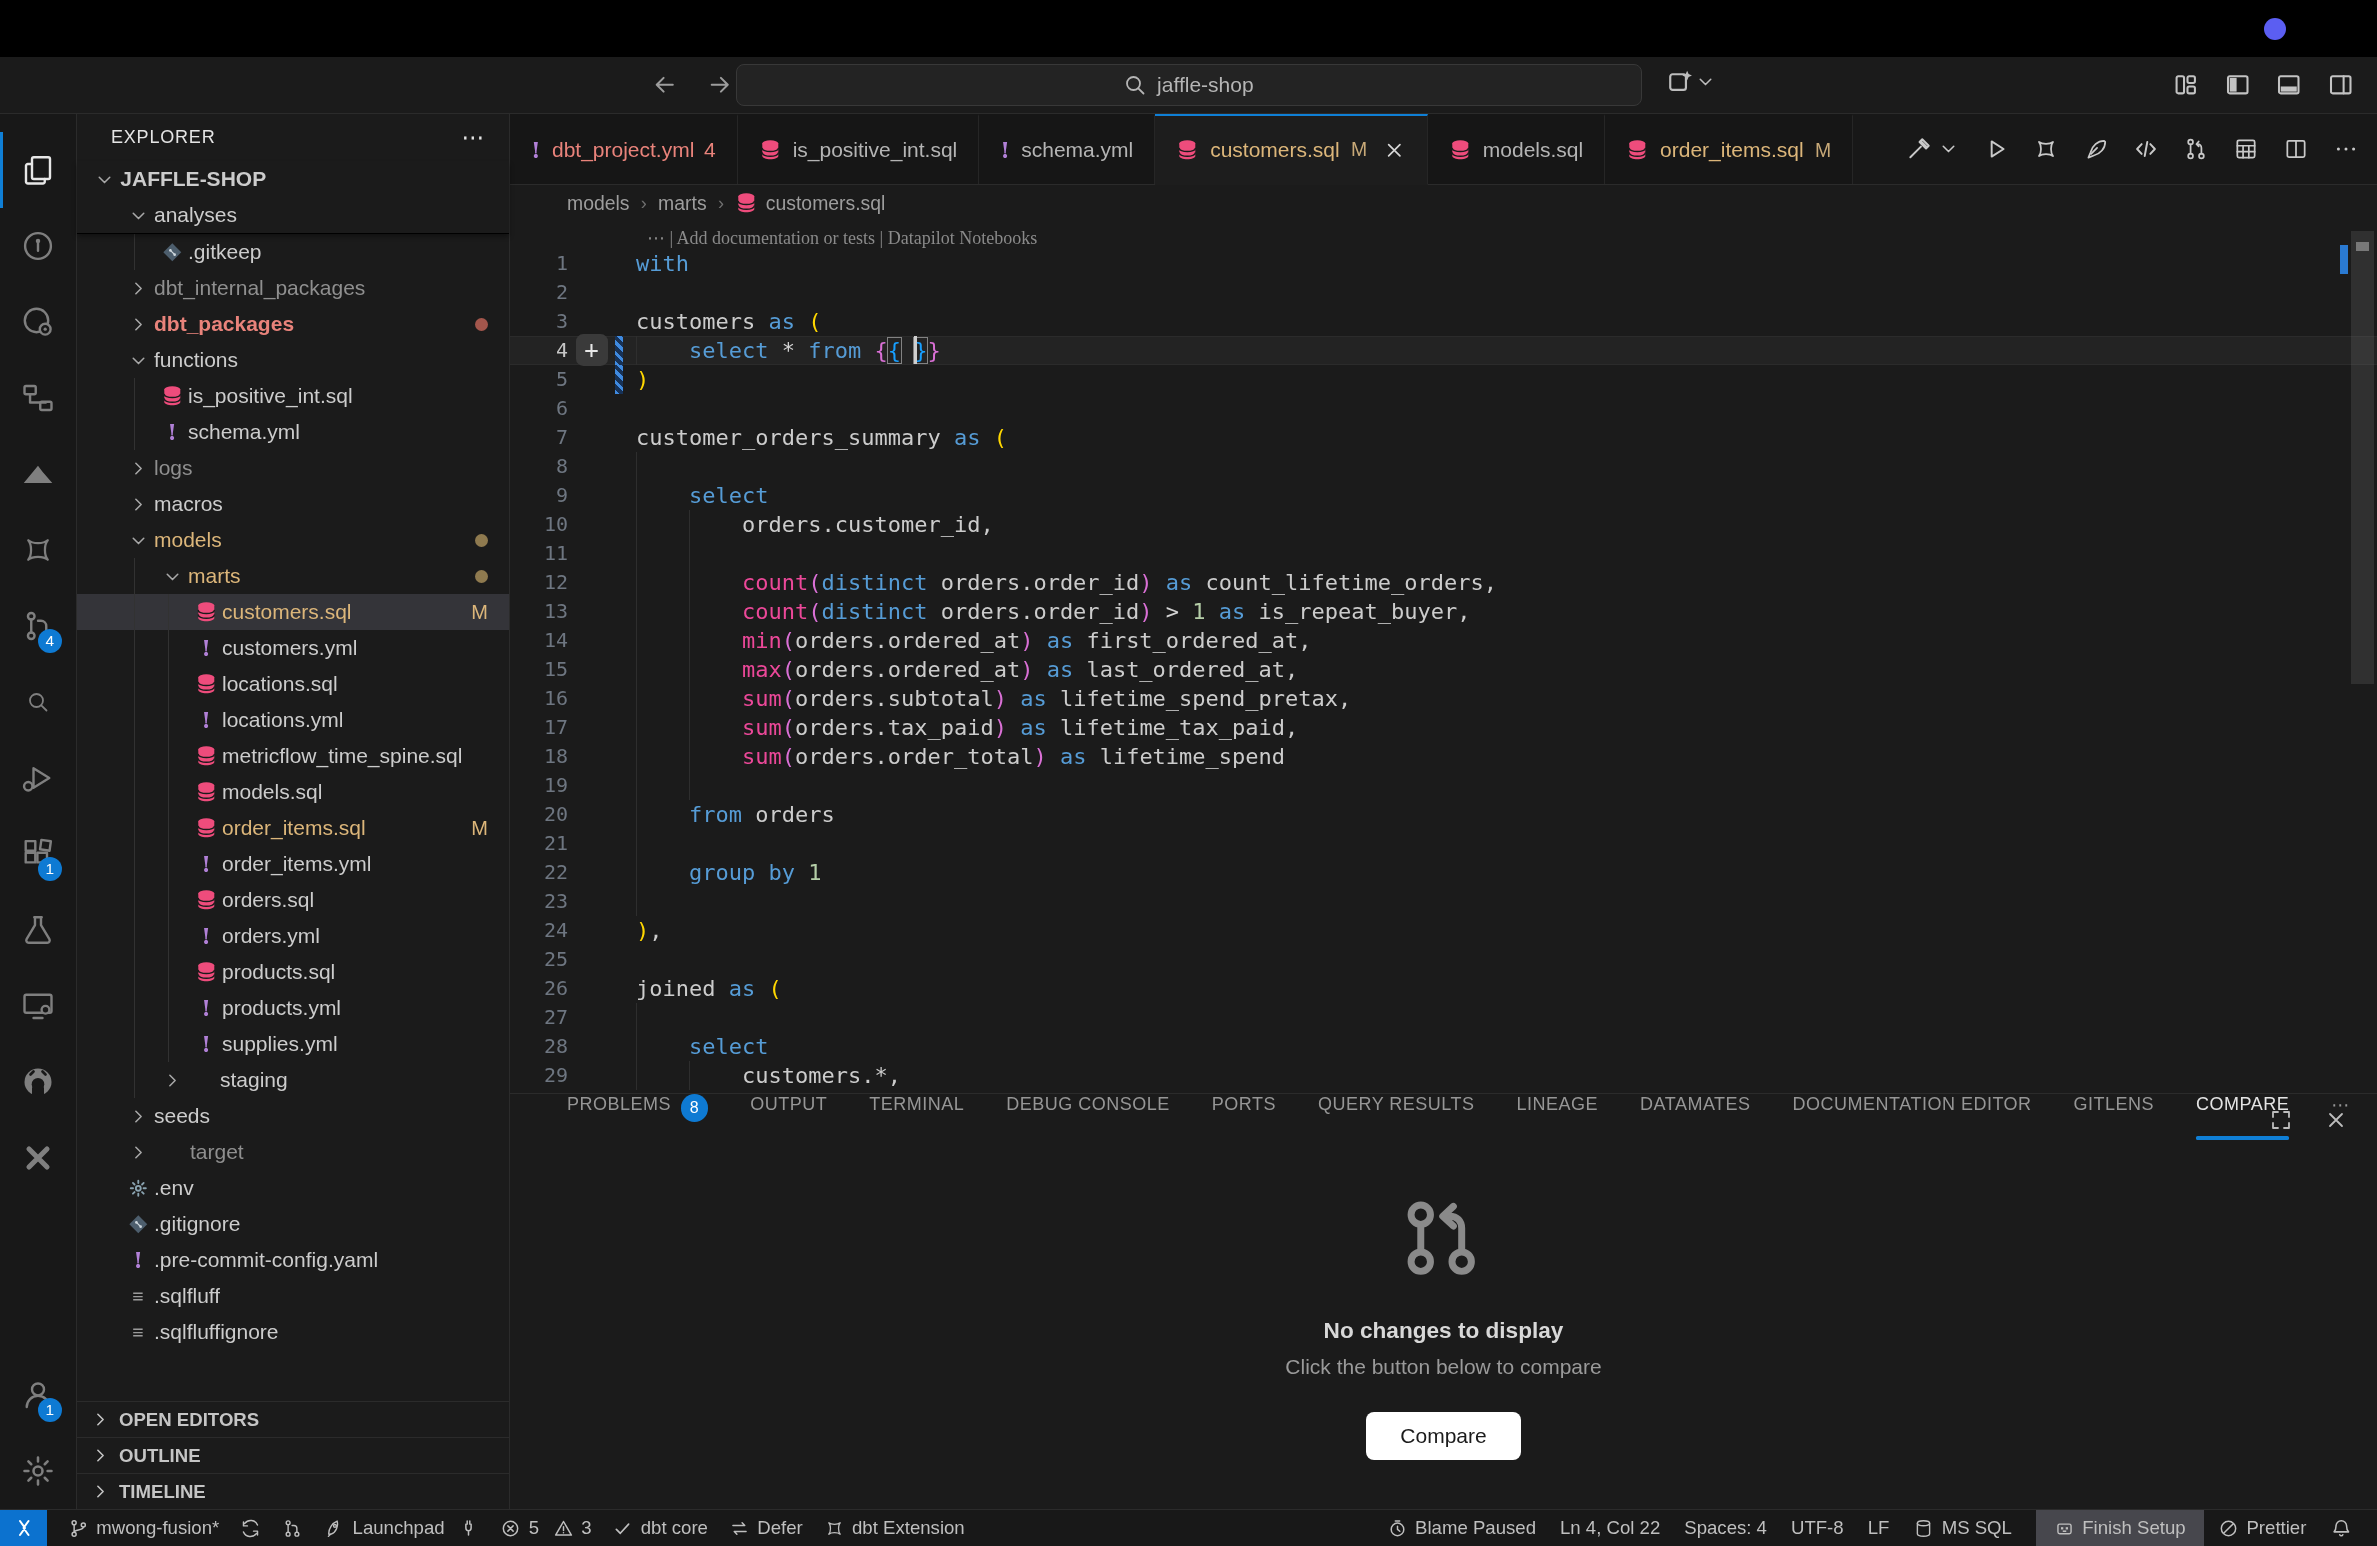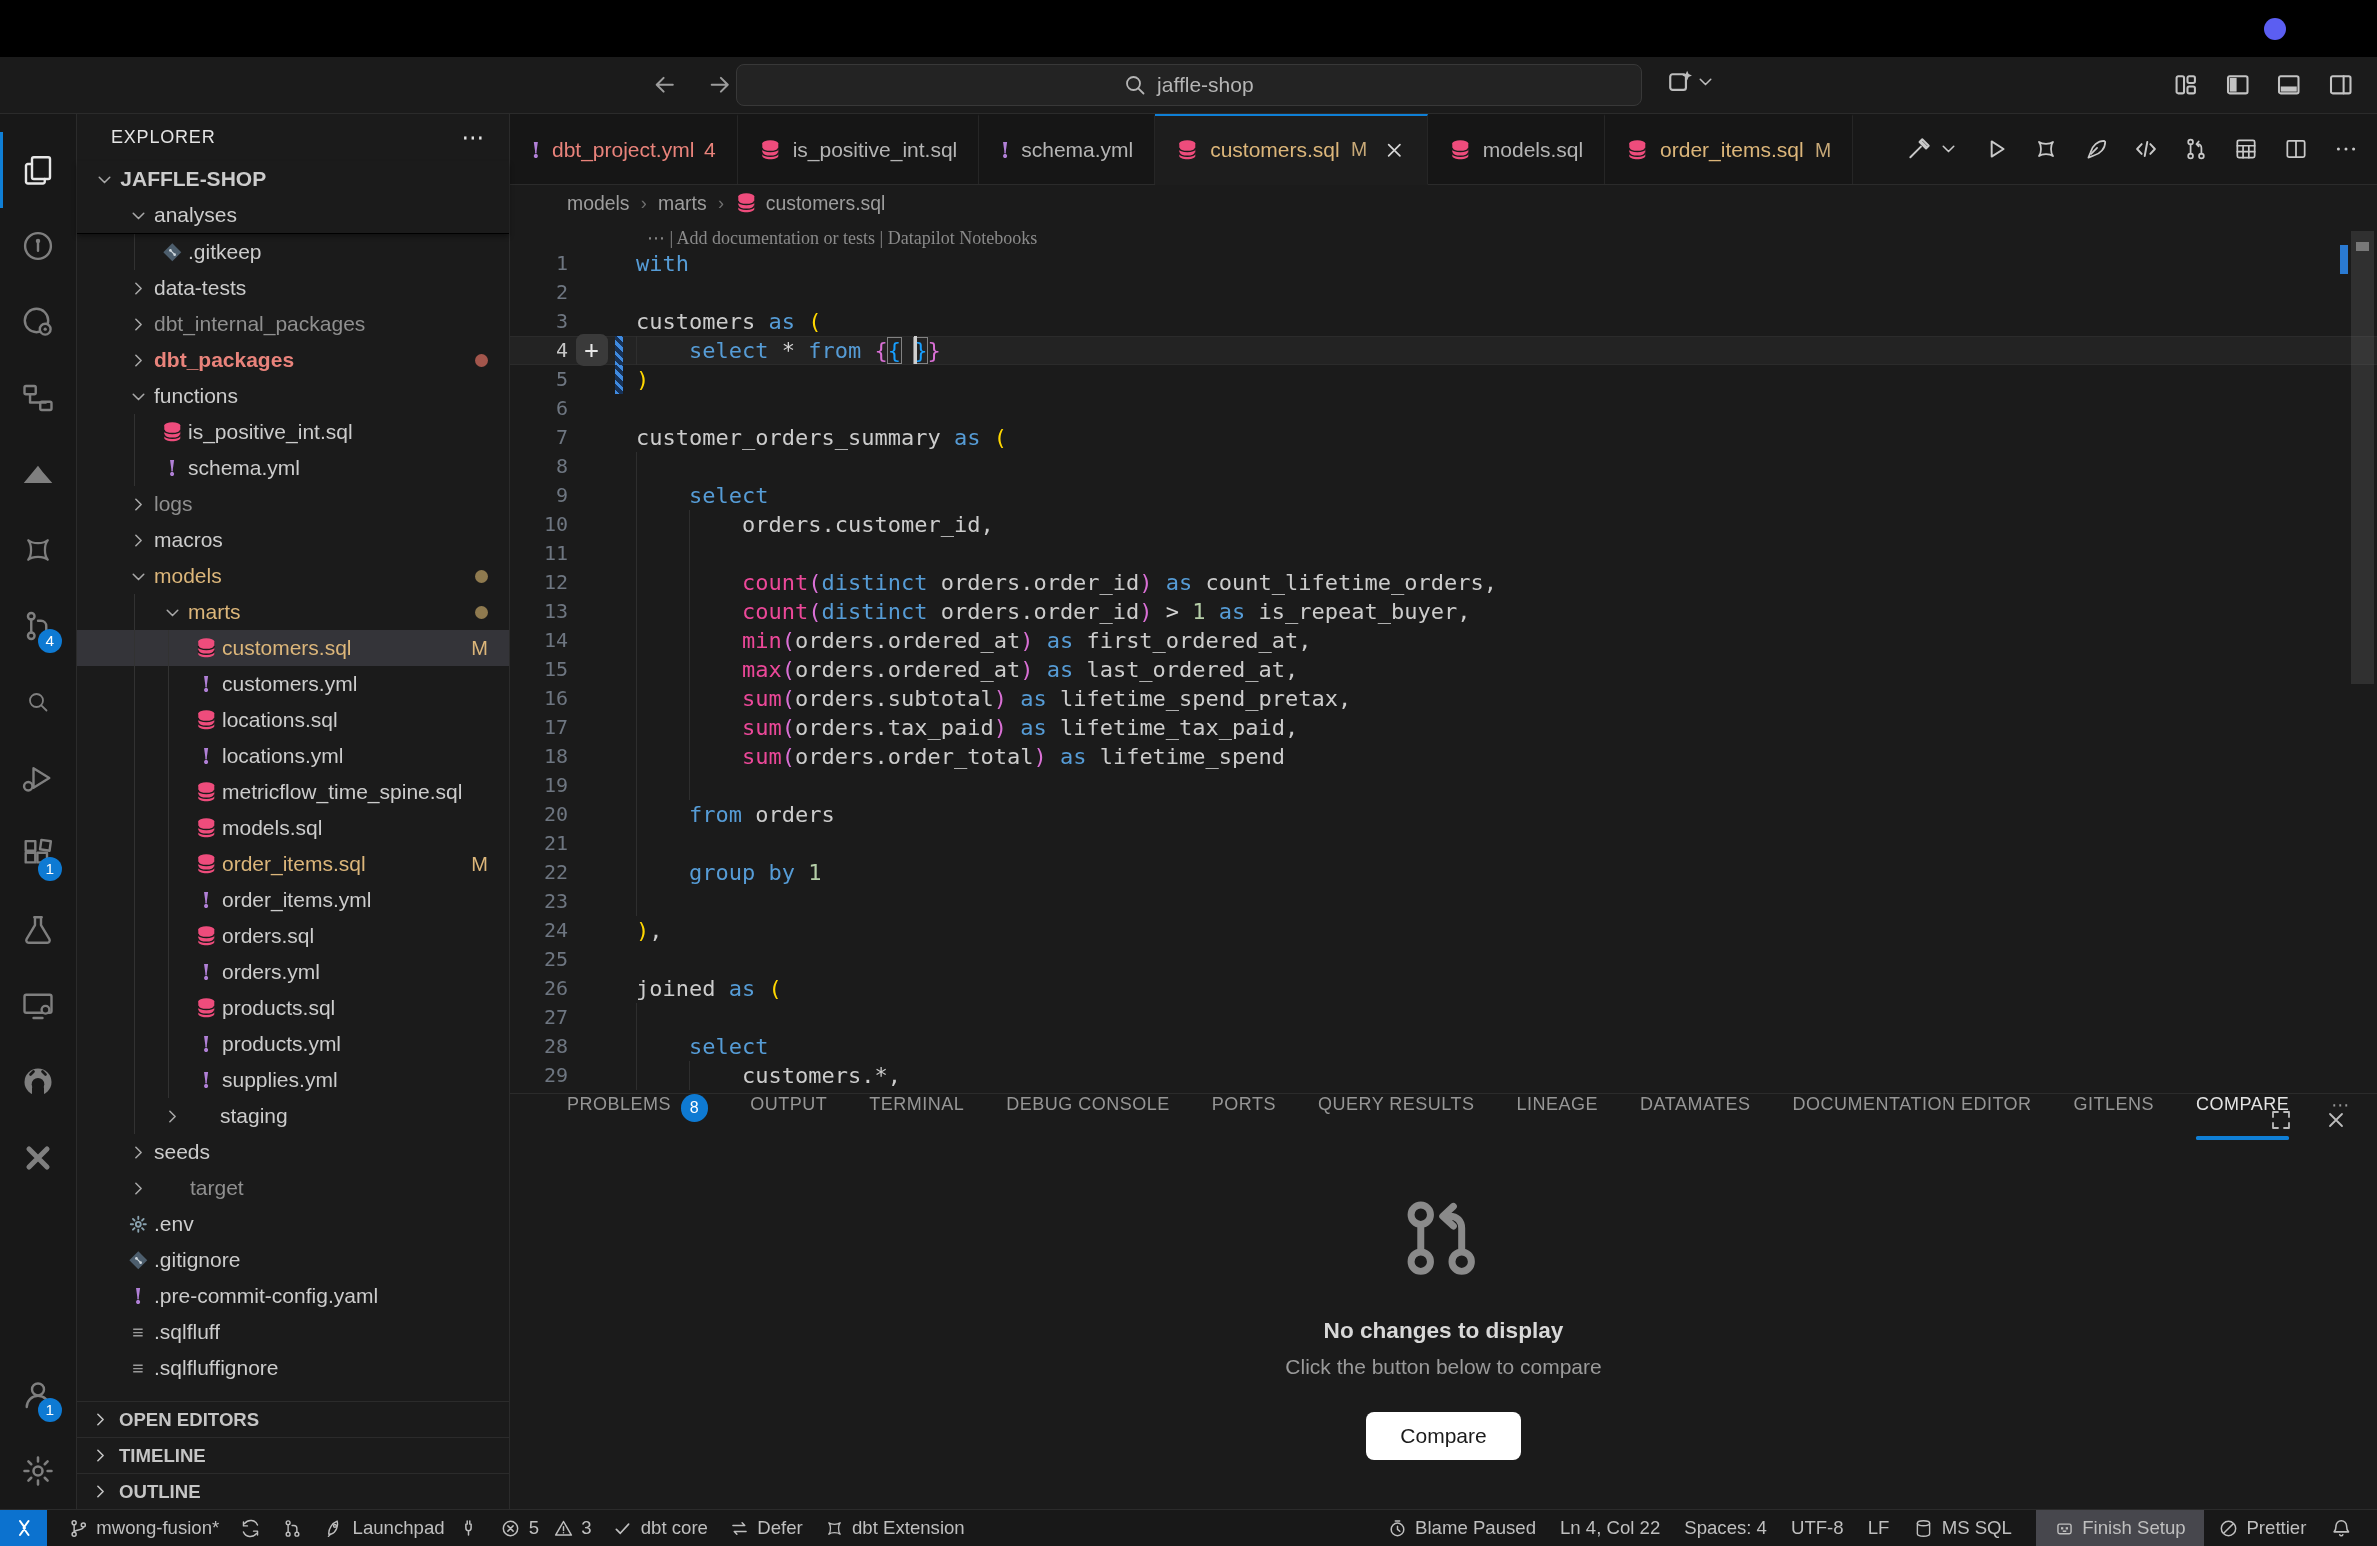--- a/index.html
+++ b/index.html
@@ -356,29 +356,20 @@
               <svg class="ic" width="22.6" height="22.6" viewBox="0 0 24 24" fill="none" stroke="currentColor" stroke-width="1.8" stroke-linecap="round" stroke-linejoin="round">
                 <path d="M12 2.5 21.5 12 12 21.5 2.5 12z" fill="#4d5e6d" stroke="none"></path>
                 <circle cx="10" cy="10" r="1.4" fill="#cfd8de" stroke="none"></circle>
                 <circle cx="14.5" cy="14.5" r="1.4" fill="#cfd8de" stroke="none"></circle>
                 <path d="M10.8 10.8l2.8 2.8" stroke="#cfd8de" stroke-width="1.3"></path>
               </svg>
             </span>
             <span class="lbl">.gitkeep</span>
             <span class="spacer-right"></span>
           </div>
-          <div class="row" style="padding-left: 45px;">
-            <span class="chev">
-              <svg class="ic" width="21" height="21" viewBox="0 0 24 24" fill="none" stroke="currentColor" stroke-width="1.8" stroke-linecap="round" stroke-linejoin="round">
-                <path d="M9 6l6 6-6 6"></path>
-              </svg>
-            </span>
-            <span class="lbl">data-tests</span>
-            <span class="spacer-right"></span>
-          </div>
           <div class="row c-grey" style="padding-left: 45px;">
             <span class="chev">
               <svg class="ic" width="21" height="21" viewBox="0 0 24 24" fill="none" stroke="currentColor" stroke-width="1.8" stroke-linecap="round" stroke-linejoin="round">
                 <path d="M9 6l6 6-6 6"></path>
               </svg>
             </span>
             <span class="lbl">dbt_internal_packages</span>
             <span class="spacer-right"></span>
           </div>
           <div class="row c-red" style="padding-left: 45px; font-weight: bold;">
@@ -702,29 +693,29 @@
               </svg>
             </span>
             <span>OPEN EDITORS</span>
           </div>
           <div class="sb-section">
             <span class="chev">
               <svg class="ic" width="21" height="21" viewBox="0 0 24 24" fill="none" stroke="currentColor" stroke-width="1.8" stroke-linecap="round" stroke-linejoin="round">
                 <path d="M9 6l6 6-6 6"></path>
               </svg>
             </span>
-            <span>TIMELINE</span>
+            <span>OUTLINE</span>
           </div>
           <div class="sb-section">
             <span class="chev">
               <svg class="ic" width="21" height="21" viewBox="0 0 24 24" fill="none" stroke="currentColor" stroke-width="1.8" stroke-linecap="round" stroke-linejoin="round">
                 <path d="M9 6l6 6-6 6"></path>
               </svg>
             </span>
-            <span>OUTLINE</span>
+            <span>TIMELINE</span>
           </div>
         </div>
     </div>
 
     <div class="editor-col">
       <div class="tabbar" id="tabbar">
           <div class="tab">
             <span class="fico"><span class="warn-glyph">!</span></span>
             <span class="t-red">dbt_project.yml</span>
             <span class="suffix t-red">4</span>

